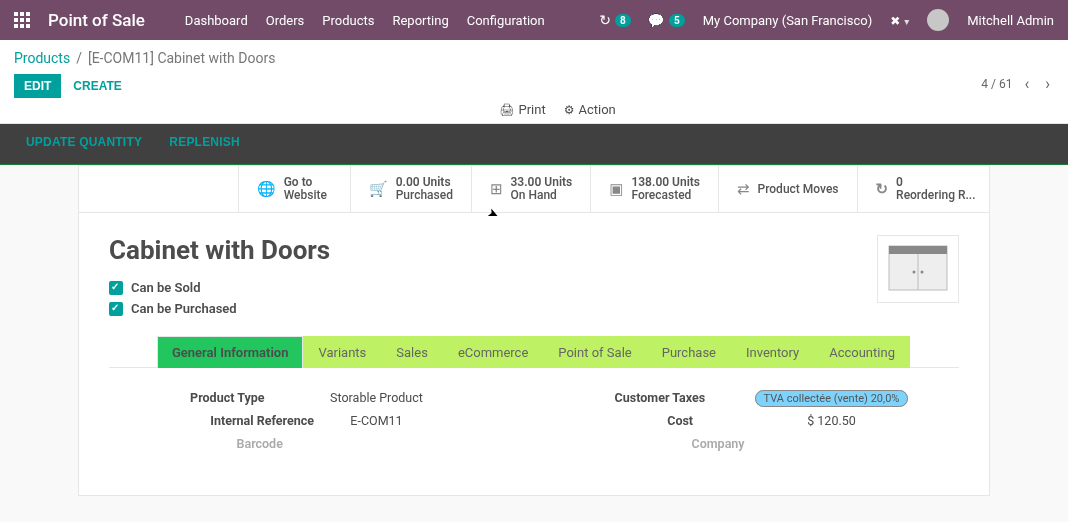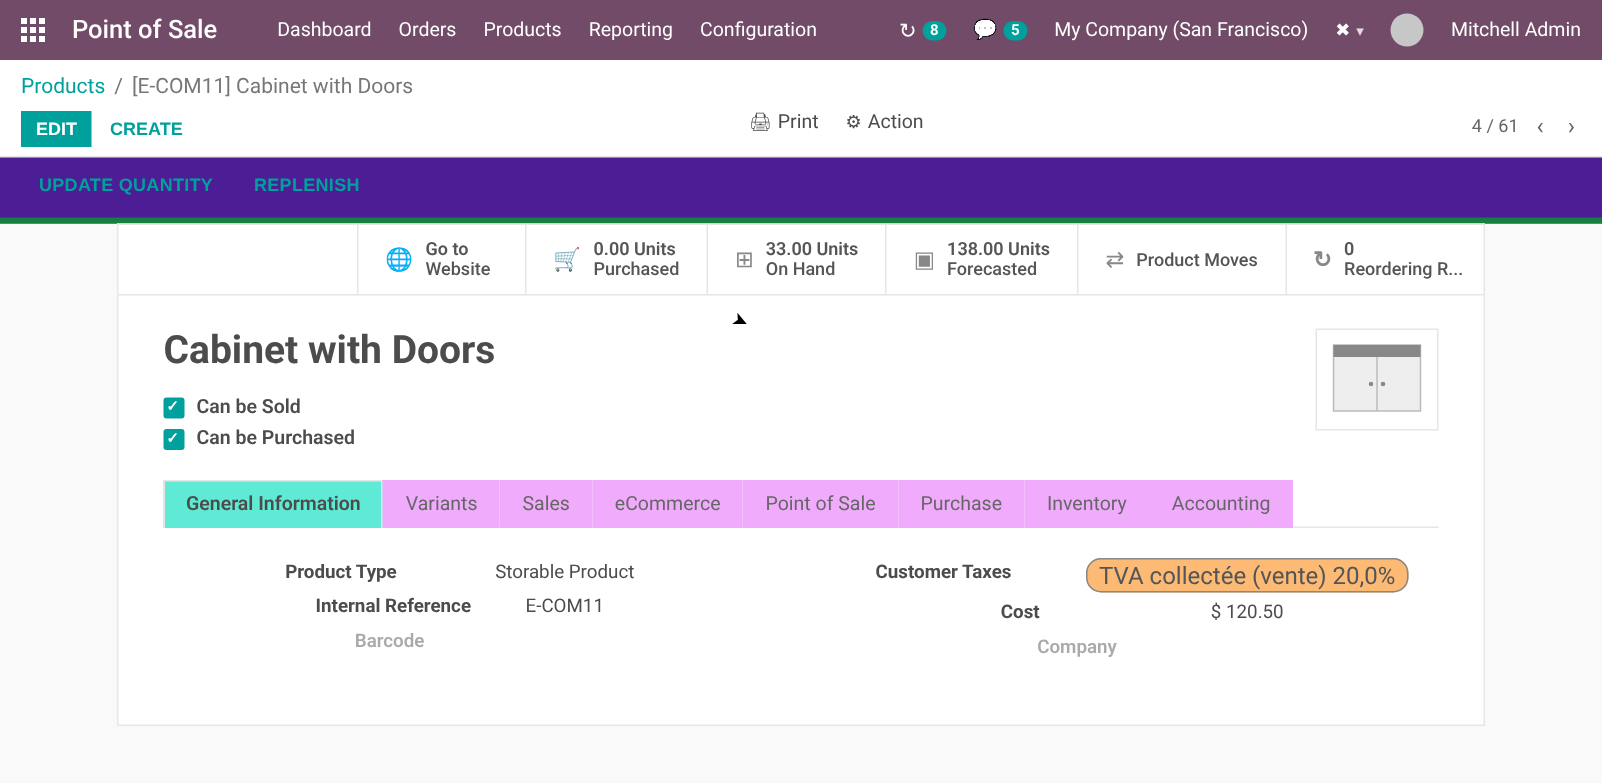--- a/index.html
+++ b/index.html
@@ -18,27 +18,27 @@
   .caret-icon::before { content:" \25BE"; font-size:10px; opacity:.8;}
   .avatar { width:22px; height:22px; border-radius:50%; background:#c7c7c7; display:inline-block;}
   .controlbar { background:#fff; padding:6px 14px; border-bottom:1px solid #e6e6e6; }
   .breadcrumb { display:flex; align-items:center; gap:6px; font-size:14px; padding:4px 0 8px;}
   .breadcrumb .root { color:#00a09d; cursor:pointer; }
   .breadcrumb .sep { color:#777;}
   .breadcrumb .leaf { color:#777;}
   .cbrow { display:flex; align-items:flex-start; }
   .btn-primary { background:#00a09d; color:#fff; border:none; font-size:12px; padding:5px 10px; font-weight:600; cursor:pointer; }
   .btn-link { color:#00a09d; background:none; border:none; font-size:12px; font-weight:600; padding:5px 12px; cursor:pointer;}
-  .center-actions { margin-left:auto; margin-right:auto; display:flex; gap:18px; align-items:center;}
+  .center-actions { margin-left:auto; margin-right:auto; display:flex; gap:18px; align-items:center;margin-top:28px;}
   .action-link { color:#4c4c4c; font-size:13px; cursor:pointer; display:flex; align-items:center; gap:4px;}
   .print-icon::before{ content:"\1F5A8"; font-size:12px;}
   .gear-icon::before{ content:"\2699"; font-size:12px;}
   .pager { display:flex; align-items:center; gap:8px; color:#666; font-size:12px;}
   .chev { font-size:16px; color:#666; cursor:pointer; padding:0 4px;}
-  .subbar { background:#4c1d95; padding:6px 14px 10px; border-bottom:4px solid #15803d;}
+  .subbar { background:#404040; padding:6px 14px 10px; border-bottom:1px solid #15803d;}
   .subbar .btn-link{ font-size:12px; font-weight:700; letter-spacing:.2px;}
   .sheet-wrap { padding: 0 78px; }
   .statbar { display:flex; border:1px solid #e6e6e6; border-bottom:none; background:#fff;padding-left:47px;}
   .statbtn { flex:0 0 auto; display:flex; align-items:center; gap:8px; padding:10px 18px; border-left:1px solid #e6e6e6; cursor:pointer; min-width:112px;}
   .statbtn:first-child{ border-left:none;}
   .statbar .lead { flex:1; border-left:none;}
   .stat-icon { color:#888; font-size:15px;}
   .stat-text { line-height:1.1; font-size:12px; color:#555; font-weight:600;}
   .stat-text .line2{ font-weight:500;}
   .globe-icon::before{content:"\1F310";}
@@ -51,31 +51,31 @@
   .sheet { background:#fff; border:1px solid #e6e6e6; padding:22px 30px 40px;}
   .titlebar { display:flex; justify-content:space-between; align-items:flex-start;}
   .prod-title { font-size:26px; color:#4c4c4c; }
   .imgbox { width:82px; height:68px; border:1px solid #e6e6e6; padding:4px; display:flex; align-items:center; justify-content:center;}
   .cabinet-svg{ width:62px; height:50px; }
   .checks { margin-top:12px; }
   .check-row { display:flex; align-items:center; gap:8px; font-size:13px; font-weight:600; color:#4c4c4c; padding:3px 0;}
   .chk { width:14px; height:14px; background:#00a09d; border-radius:2px; position:relative;}
   .chk::after{ content:"\2713"; color:#fff; font-size:10px; position:absolute; top:0; left:2px;}
   .tabs { display:flex; gap:0; margin-top:16px; border-bottom:1px solid #e6e6e6;}
-  .tab { padding:8px 14px; font-size:13px; color:#666; cursor:pointer; border:1px solid transparent; border-bottom:none; position:relative; top:1px; background:#f0abfc;}
-  .tab.active { border-color:#e6e6e6; color:#4c4c4c; font-weight:600; background:#5eead4;}
+  .tab { padding:8px 14px; font-size:13px; color:#666; cursor:pointer; border:1px solid transparent; border-bottom:none; position:relative; top:1px; background:#bef264;}
+  .tab.active { border-color:#e6e6e6; color:#4c4c4c; font-weight:600; background:#22c55e;margin-left:48px;}
   .form-cols { display:flex; gap:60px; margin-top:18px;}
   .col { flex:1;}
   .frow { display:flex; padding:4px 0;justify-content:center;}
   .flabel{ width:140px; font-weight:700; color:#4c4c4c; font-size:12.5px;}
   .flabel.muted{ color:#aaa; font-weight:600;}
   .fval { color:#4c4c4c; font-size:12.5px;}
   .linkish{ color:#00a09d; }
   .sep2{ color:#4c4c4c; padding:0 3px;}
-  .tag { border:1px solid #888; border-radius:10px; padding:1px 8px; font-size:16px; color:#555; background:#fdba74;}
+  .tag { border:1px solid #888; border-radius:10px; padding:1px 8px; font-size:11px; color:#555; background:#7dd3fc;}
   .arrow-icon::before{content:" \2192 ";}
   .section-h { font-size:15px; color:#666; margin-top:22px;}
   .company-select{ display:flex; align-items:center; gap:2px; cursor:pointer;}
   .cursor{ position:absolute; left:488px; top:206px; font-size:13px; color:#000; pointer-events:none; }
   .cursor::before{ content:"\27A4"; transform:rotate(25deg); display:inline-block;}
 </style>
 </head>
 <body>
 
 <div class="topnav">

